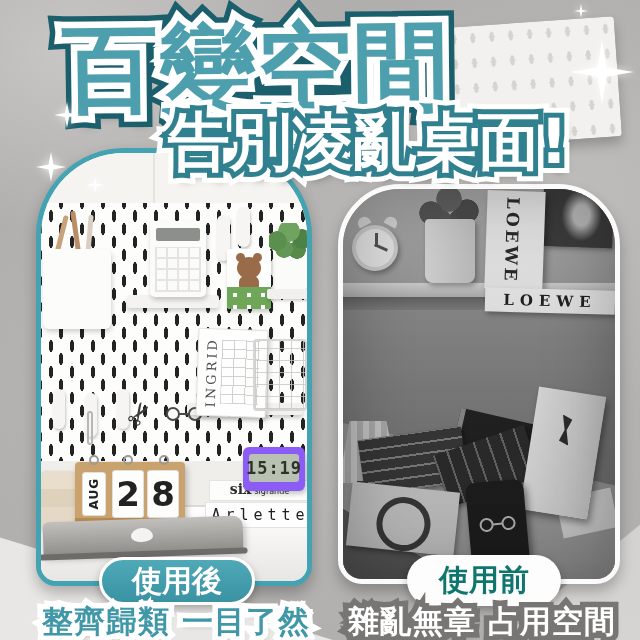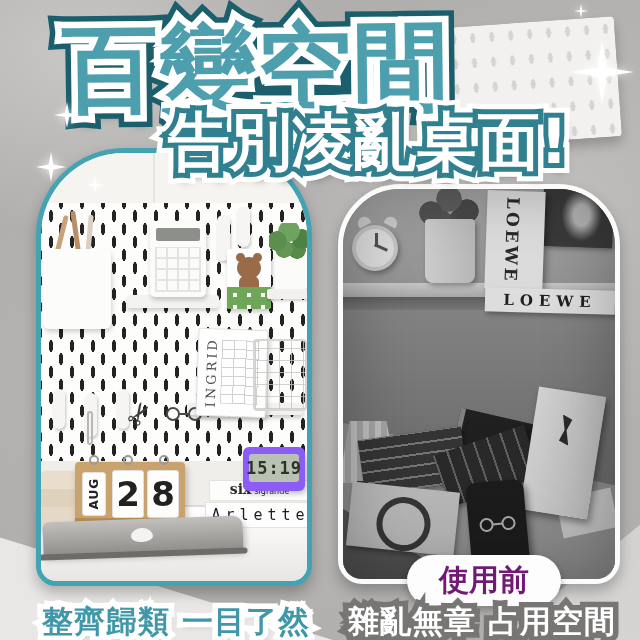--- a/index.html
+++ b/index.html
@@ -41,21 +41,21 @@
   .caption-after-wrap .l1{-webkit-text-stroke:11px #ffffff;color:#fff;text-shadow:2px 4px 5px rgba(0,0,0,.35);}
   .caption-after-wrap .l2{color:#3f97a8;}
   .caption-before-wrap{left:332px;top:601px;width:300px;}
   .caption-before-wrap .l1{-webkit-text-stroke:11px #777674;color:#777674;text-shadow:2px 4px 5px rgba(0,0,0,.35);}
   .caption-before-wrap .l2{color:#ffffff;}
   
   .badge{position:absolute;border-radius:40px;display:flex;align-items:center;justify-content:center;
     font-weight:900;z-index:25;box-shadow:0 4px 9px rgba(0,0,0,.28);}
   .badge-after{left:99px;top:557px;width:156px;height:48px;font-size:30px;color:#fff;
     background:linear-gradient(180deg,#4fa9b7,#3a92a3);border:3px solid #fff;}
-  .badge-before{left:407px;top:555px;width:154px;height:51px;font-size:30px;color:#701a75;background:#fdfdfd;}
+  .badge-before{left:407px;top:555px;width:154px;height:51px;font-size:30px;color:#0f766e;background:#fdfdfd;}
   
   .panel{position:absolute;overflow:hidden;}
   .panel-after{left:36px;top:148px;width:276px;height:438px;border:5px solid #44a3b3;
     border-radius:88px 88px 20px 20px;background:#f7f6f4;z-index:10;box-shadow:0 7px 14px rgba(0,0,0,.25);}
   .panel-before{left:338px;top:184px;width:282px;height:400px;border:5px solid #fbfbfb;
     border-radius:62px 62px 24px 24px;background:#8f8f8f;z-index:9;box-shadow:0 7px 14px rgba(0,0,0,.25);}
   .photo{position:absolute;inset:0;}
   
   .wall-top{position:absolute;left:0;top:0;right:0;height:52px;background:#f6f4f1;}
   .wall-top:after{content:"";position:absolute;left:112px;top:0;bottom:0;width:2px;background:#e6e4e1;}
@@ -322,20 +322,21 @@
               <circle cx="10" cy="9" r="6"></circle>
               <circle cx="32" cy="9" r="6"></circle>
               <path d="M16 9h10"></path>
             </g>
           </svg>
       </div>
       <div class="b-vignette"></div>
     </div>
   </div>
 
+  <div class="badge badge-after">使用後</div>
   <div class="badge badge-before">使用前</div>
 
   <div class="stack caption-wrap caption-after-wrap">
     <span class="l1">整齊歸類 一目了然</span>
     <span class="l2">整齊歸類 一目了然</span>
   </div>
   <div class="stack caption-wrap caption-before-wrap">
     <span class="l1">雜亂無章 占用空間</span>
     <span class="l2">雜亂無章 占用空間</span>
   </div>

